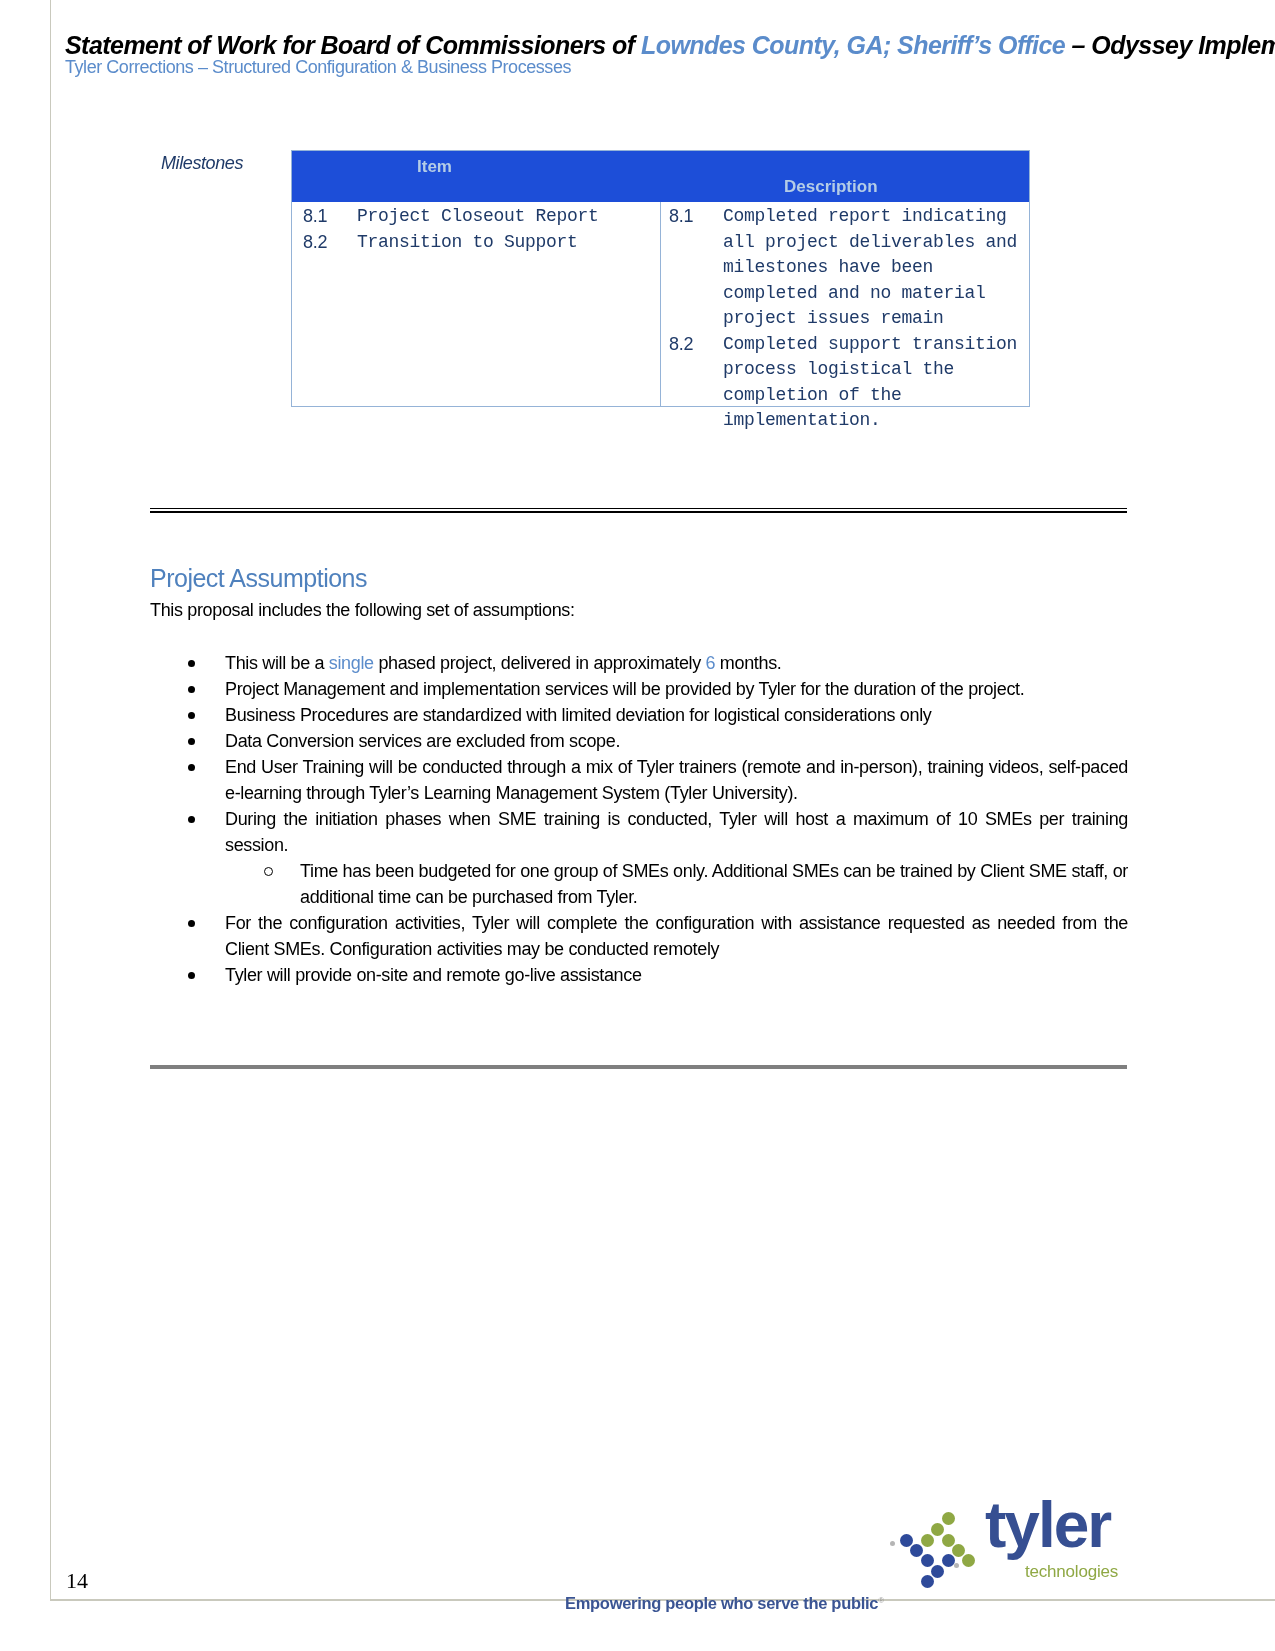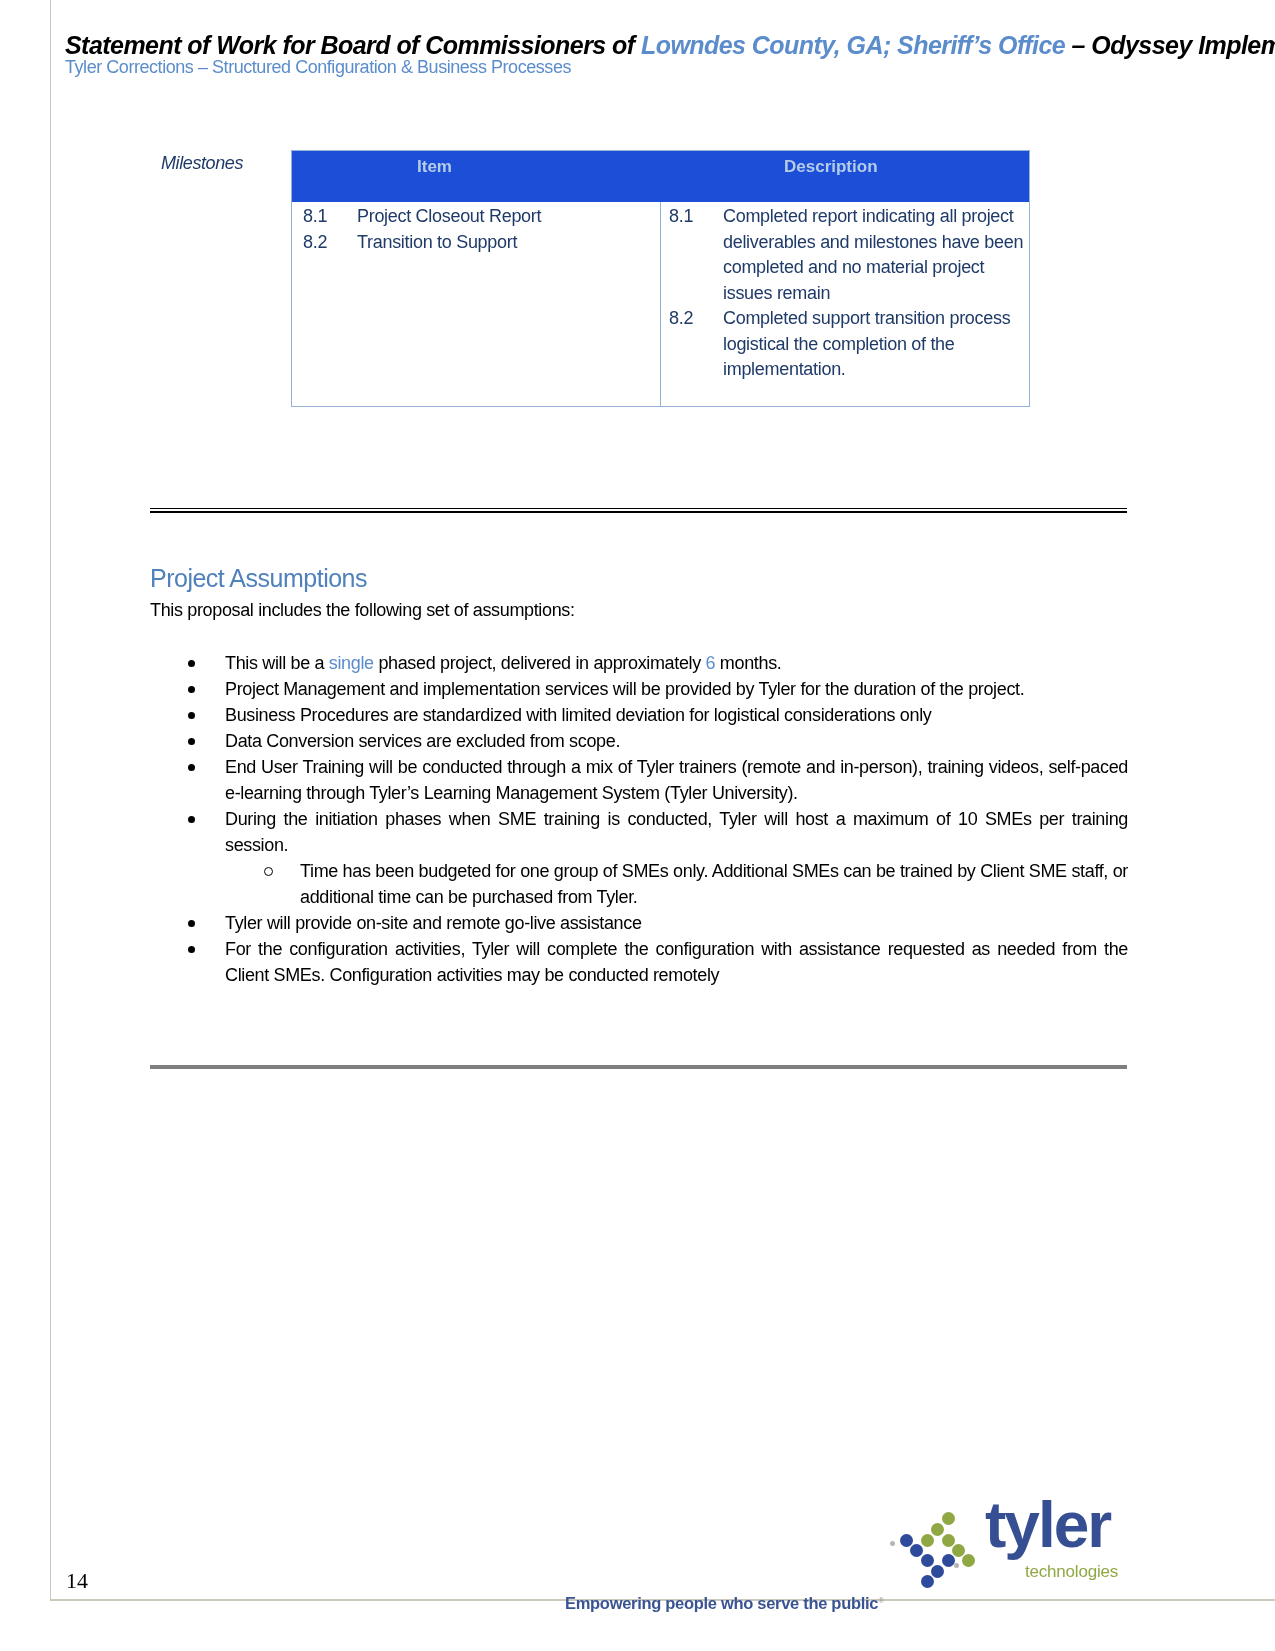--- a/index.html
+++ b/index.html
@@ -31,32 +31,32 @@
       position: absolute; left: 291px; top: 150px; width: 739px; height: 257px;
       border: 1px solid #95b3d7;
     }
     .ms-head {
       position: absolute; left: 0; top: 0; width: 100%; height: 51px; background: #1d4ed8;
     }
     .ms-head span {
       position: absolute; top: 6px; font-size: 17px; font-weight: bold; color: #b4cce6;
     }
     .ms-head .h-item { left: 125px; }
-    .ms-head .h-desc { left: 492px; }
+    .ms-head .h-desc { left: 492px; margin-top: 20px; }
     .ms-divider {
       position: absolute; left: 368px; top: 51px; width: 1px; height: 205px; background: #95b3d7;
     }
     .ms-col {
       position: absolute; top: 53px; font-size: 18px; line-height: 25.5px; color: #1f3a68; letter-spacing: -0.3px;
     }
     .ms-col.left { left: 11px; width: 350px; }
     .ms-col.right { left: 377px; width: 355px; }
     .ms-row { display: flex; gap: 16px; }
     .ms-row .num { width: 38px; flex: 0 0 38px; }
-    .ms-row .txt { flex: 1; }
+    .ms-row .txt { flex: 1; font-family: Liberation Mono, monospace; }
 
     .rule-double {
       position: absolute; left: 150px; top: 508px; width: 977px; height: 5px;
       border-top: 1px solid #000; border-bottom: 2px solid #000;
     }
     .rule-single {
       position: absolute; left: 150px; top: 1065px; width: 977px; height: 4px; background: #7f7f7f;
     }
 
     .pa-heading {
@@ -175,25 +175,25 @@
   <div class="pa-item">
     <span class="bullet"></span>
     <span>During the initiation phases when SME training is conducted, Tyler will host a maximum of 10 SMEs per training session.</span>
   </div>
   <div class="pa-sub">
     <span class="sub-bullet"></span>
     <span>Time has been budgeted for one group of SMEs only. Additional SMEs can be trained by Client SME staff, or additional time can be purchased from Tyler.</span>
   </div>
   <div class="pa-item">
     <span class="bullet"></span>
+    <span>For the configuration activities, Tyler will complete the configuration with assistance requested as needed from the Client SMEs. Configuration activities may be conducted remotely</span>
+  </div>
+  <div class="pa-item">
+    <span class="bullet"></span>
     <span>Tyler will provide on-site and remote go-live assistance</span>
-  </div>
-  <div class="pa-item">
-    <span class="bullet"></span>
-    <span>For the configuration activities, Tyler will complete the configuration with assistance requested as needed from the Client SMEs. Configuration activities may be conducted remotely</span>
   </div>
 </div>
 
 <div class="rule-single"></div>
 
 <div class="page-num">14</div>
 <div class="tagline">
   <span>Empowering people who serve the public</span><sup>®</sup>
 </div>
 <div class="logo-dots">

